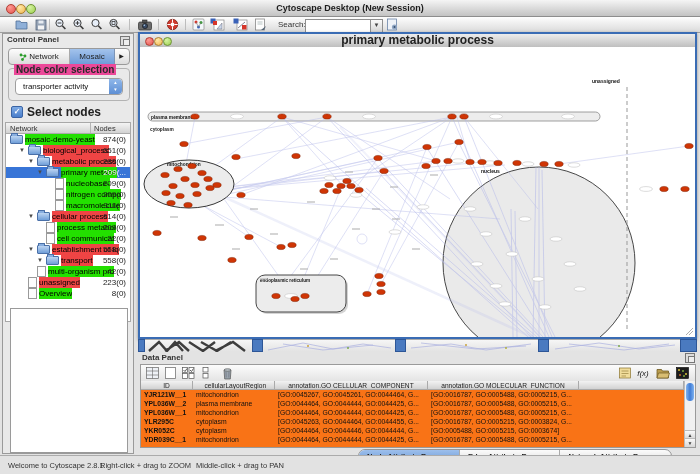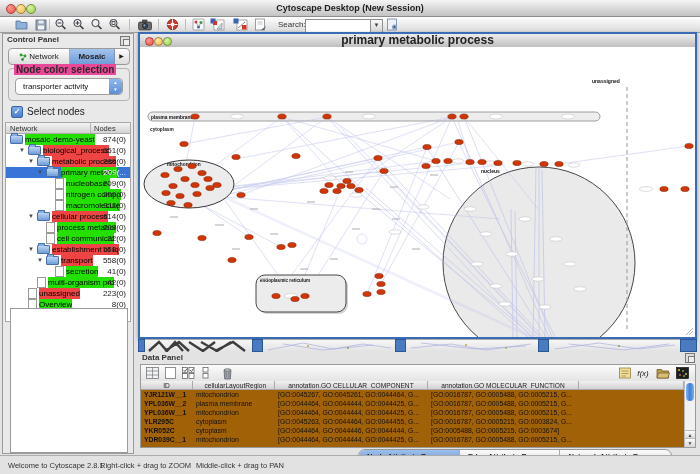--- a/index.html
+++ b/index.html
@@ -20,30 +20,30 @@
   #search-drop{position:absolute;left:370px;top:2px;width:11px;height:12px;background:linear-gradient(#fafafa,#d5d5d5);border:1px solid #8f8f8f;font-size:6px;text-align:center;line-height:11px;color:#444}
   
   #cpanel{left:2px;top:33px;width:132px;height:421px;background:#e9e9e9;border:1px solid #9a9a9a;box-sizing:border-box}
   #cpanel-head{left:0;top:0;width:100%;height:12px;line-height:12px}
   #cpanel-title{position:absolute;left:4px;font-weight:bold;font-size:8px;color:#333}
   .float-ico{position:absolute;right:3px;top:2px;width:8px;height:8px;border:1px solid #777;background:#ddd}
   .float-ico:before{content:"";position:absolute;left:2px;top:2px;width:5px;height:5px;border:1px solid #777;background:#eee}
   #cp-tabs{left:5px;top:14px;width:120px;height:15px;border:1px solid #9a9a9a;border-radius:4px;background:linear-gradient(#fdfdfd,#dcdcdc);display:flex;overflow:hidden}
   .cp-tab{height:15px;line-height:15px;font-size:8px;text-align:center;color:#222}
   #tab-network{width:60px;border-right:1px solid #aaa;display:flex;align-items:center;justify-content:center;gap:2px}
-  #tab-mosaic{width:44px;background:linear-gradient(#a3c3ec,#6f9cd8);font-weight:bold;border-right:1px solid #7d94b5}
+  #tab-mosaic{width:44px;background:linear-gradient(#a3c3ec,#6f9cd8);font-weight:normal;border-right:1px solid #7d94b5}
   #tab-arrow{width:13px;font-size:6px;color:#222;line-height:15px}
   #groupbox{left:5px;top:34px;width:120px;height:31px;border:1px solid #b3b3b3;border-radius:4px}
   #groupbox-legend{position:absolute;left:5px;top:-5px;background:#ec4899;padding:0 2px;font-weight:bold;font-size:10px;color:#2a2a2a}
   #color-select{position:absolute;left:6px;top:9px;width:106px;height:15px;background:#fff;border:1px solid #9f9f9f;border-radius:4px;line-height:15px}
   #color-select-value{position:absolute;left:7px;font-size:8px;color:#111}
   #color-select-stepper{position:absolute;right:0;top:0;width:13px;height:15px;background:linear-gradient(#8fb7ea,#5e8fd4);border-radius:0 4px 4px 0;color:#fff;font-size:4.4px;text-align:center;line-height:7px}
   #checkbox-row{left:8px;top:72px;height:11px;display:flex;align-items:center;gap:4px}
   #select-nodes-box{width:10px;height:10px;border-radius:2px;background:linear-gradient(#7fabe4,#4a7ecb);border:1px solid #3a64a5;color:#fff;font-size:8px;line-height:10px;text-align:center;font-weight:bold}
-  #select-nodes-label{font-weight:normal;font-size:10px}
+  #select-nodes-label{font-weight:bold;font-size:12px}
   #tree{left:2px;top:88px;width:126px;height:200px;background:#fff;border:1px solid #a8a8a8;box-sizing:border-box;overflow:hidden}
   #tree-header{height:10px;background:linear-gradient(#f4f4f4,#d2d2d2);border-bottom:1px solid #aaa;position:relative;font-size:7.5px;color:#333}
   #tree-col-network{position:absolute;left:4px;top:1px}
   #tree-col-nodes{position:absolute;left:88px;top:1px}
   #tree-header .colsep{position:absolute;left:84px;top:0;width:1px;height:10px;background:#b5b5b5}
   .trow{position:relative;height:11px;line-height:11px;display:flex;align-items:center;white-space:nowrap}
   .trow.sel{background:#3875d7}
   .ind{display:inline-block;height:1px}
   .arw{display:inline-block;width:9px;font-size:6px;color:#4b4b4b;text-align:left}
   .fico{display:inline-block;width:11px;height:7px;background:linear-gradient(#bdd5f2,#6f9ed8);border:1px solid #4a70a8;border-radius:1px;position:relative;margin-right:2px;flex:none}
@@ -63,21 +63,21 @@
   #canvas{left:0;top:13px;width:555px;height:290px;background:#fff}
   svg text{font-family:"Liberation Sans",sans-serif}
   
   #sliver{left:138px;top:339px;width:559px;height:13px;background:#cfcfcf;overflow:hidden}
   .bwin{position:absolute;top:0;height:13px;background:linear-gradient(#f6f6f6,#e2e2e2);border-top:1px solid #aaa;box-sizing:border-box}
   .bedge{position:absolute;top:0;height:13px;background:#4a7ac0;border:1px solid #2d5697;box-sizing:border-box}
   
   #dpanel{left:138px;top:352px;width:560px;height:100px}
   #dpanel-head{left:0;top:0;width:100%;height:11px;line-height:11px;background:#e3e3e3}
   #dpanel-title{position:absolute;left:4px;font-weight:bold;font-size:8px;color:#333}
-  #dpanel-body{left:2px;top:12px;width:556px;height:84px;background:#a16207;border:1px solid #9a9a9a;box-sizing:border-box}
+  #dpanel-body{left:2px;top:12px;width:556px;height:84px;background:#f97316;border:1px solid #9a9a9a;box-sizing:border-box}
   #dtoolbar{left:0;top:0;width:100%;height:16px;background:linear-gradient(#fcfcfc,#e4e4e4);border-bottom:1px solid #c5c5c5}
   .dbtn{position:absolute;top:1px;width:16px;height:14px;display:flex;align-items:center;justify-content:center}
   #dtable-header{left:0;top:16px;width:543px;height:9px;display:flex;background:linear-gradient(#efefef,#cwhite)}
   .dth{height:9px;line-height:9px;font-size:6.6px;color:#222;text-align:center;background:linear-gradient(#f2f2f2,#d2d2d2);border-right:1px solid #aaa;border-bottom:1px solid #aaa;overflow:hidden;box-sizing:border-box}
   .dtr{display:flex;height:9px;line-height:9px}
   .dtd{font-size:6.8px;color:#111;overflow:hidden;white-space:nowrap;padding-left:3px;box-sizing:border-box}
   .c0{width:52px}.c1{width:82px}.c2{width:153px}.c3{width:151px}.cf{flex:1}
   .dtd.c0{font-weight:bold}
   #dtable-body{left:0;top:25px;width:543px;height:57px;overflow:hidden}
   #dscroll{left:543px;top:16px;width:11px;height:66px;background:#f1f1f1;border-left:1px solid #bbb;box-sizing:border-box}
@@ -325,27 +325,20 @@
           <span class="fico"></span>
           <span class="lbl red">establishment of lo</span>
           <span class="cnt">558(0)</span>
         </div>
         <div class="trow">
           <span class="ind" style="width: 31px;"></span>
           <span class="arw">▼</span>
           <span class="fico"></span>
           <span class="lbl red">transport</span>
           <span class="cnt">558(0)</span>
-        </div>
-        <div class="trow">
-          <span class="ind" style="width: 40px;"></span>
-          <span class="arw"></span>
-          <span class="pico"></span>
-          <span class="lbl green">secretion</span>
-          <span class="cnt">41(0)</span>
         </div>
         <div class="trow">
           <span class="ind" style="width: 22px;"></span>
           <span class="arw"></span>
           <span class="pico"></span>
           <span class="lbl green">multi-organism pro</span>
           <span class="cnt">42(0)</span>
         </div>
         <div class="trow">
           <span class="ind" style="width: 13px;"></span>

